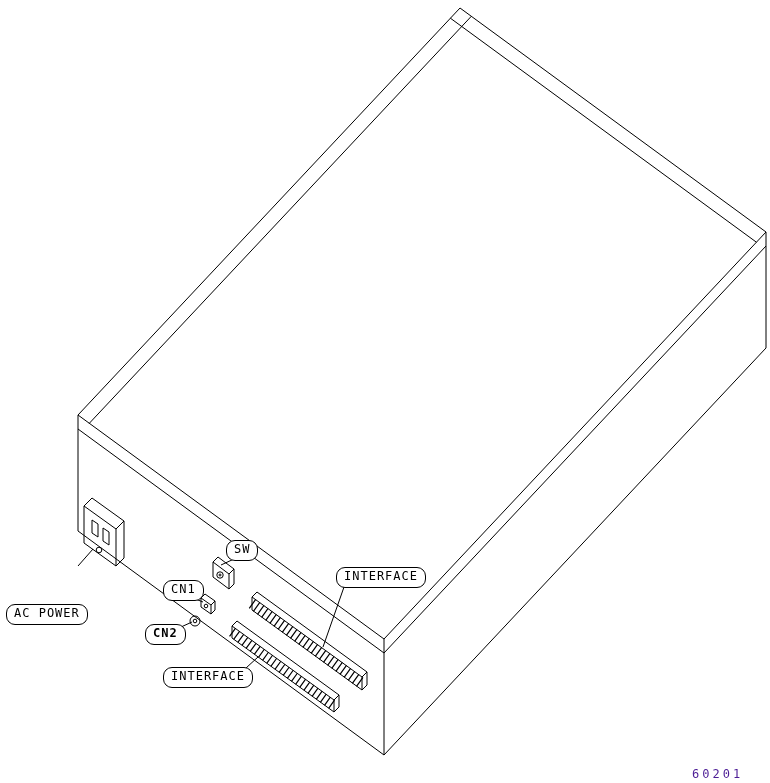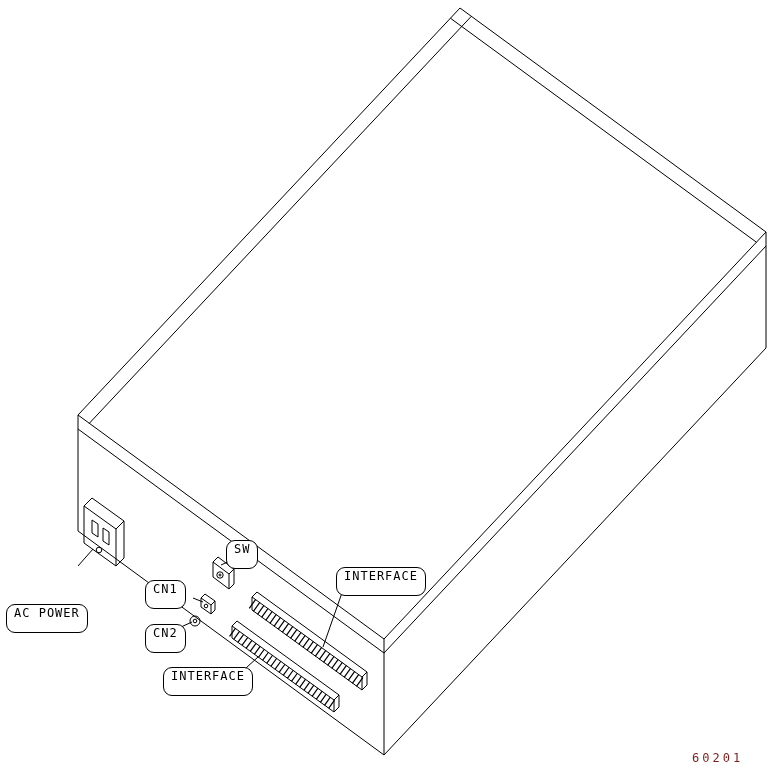--- a/index.html
+++ b/index.html
@@ -1,22 +1,22 @@
 <!DOCTYPE html>
 <html><head>
 <meta charset="utf-8">
 <style>
   html,body{margin:0;padding:0;background:#ffffff;}
   #stage{position:relative;width:770px;height:783px;background:#ffffff;overflow:hidden;
          font-family:"DejaVu Sans Mono", monospace;}
   #art{position:absolute;left:0;top:0;}
   .callout{position:absolute;border:1.5px solid #000;border-radius:9px;background:#fff;
-           padding:1px 7px 12px 7px;font-size:12px;line-height:14px;letter-spacing:1px;
+           padding:1px 7px 4px 7px;font-size:12px;line-height:14px;letter-spacing:1px;
            color:#000;white-space:nowrap;}
-  .fignum{position:absolute;font-size:12px;letter-spacing:3px;color:#7f1d1d;}
+  .fignum{position:absolute;font-size:12px;letter-spacing:3px;color:#4c1d95;margin-top:16px;}
 </style>
 </head>
 <body>
 
 <div id="stage">
 
   <svg id="art" width="770" height="783" viewBox="0 0 770 783">
 
     <g stroke="#000" stroke-width="1" fill="none">
 
@@ -86,23 +86,23 @@
         <path d="M246,668 L258,657"></path>
       </g>
 
     </g>
   </svg>
 
   <div class="callout" style="left:6px;top:565px;margin-top:39px;">AC POWER</div>
 
   <div class="callout" style="left:226px;top:540px;">SW</div>
 
-  <div class="callout" style="left:145px;top:580px;">CN1</div>
+  <div class="callout" style="left:163px;top:580px;">CN1</div>
 
-  <div class="callout" style="left:145px;top:624px;">CN2</div>
+  <div class="callout" style="left:145px;top:624px;font-weight:bold;">CN2</div>
 
   <div class="callout" style="left:336px;top:567px;">INTERFACE</div>
 
   <div class="callout" style="left:163px;top:667px;">INTERFACE</div>
 
   <div class="fignum" style="left:692px;top:751px;">60201</div>
 
 </div>
 
 </body></html>

